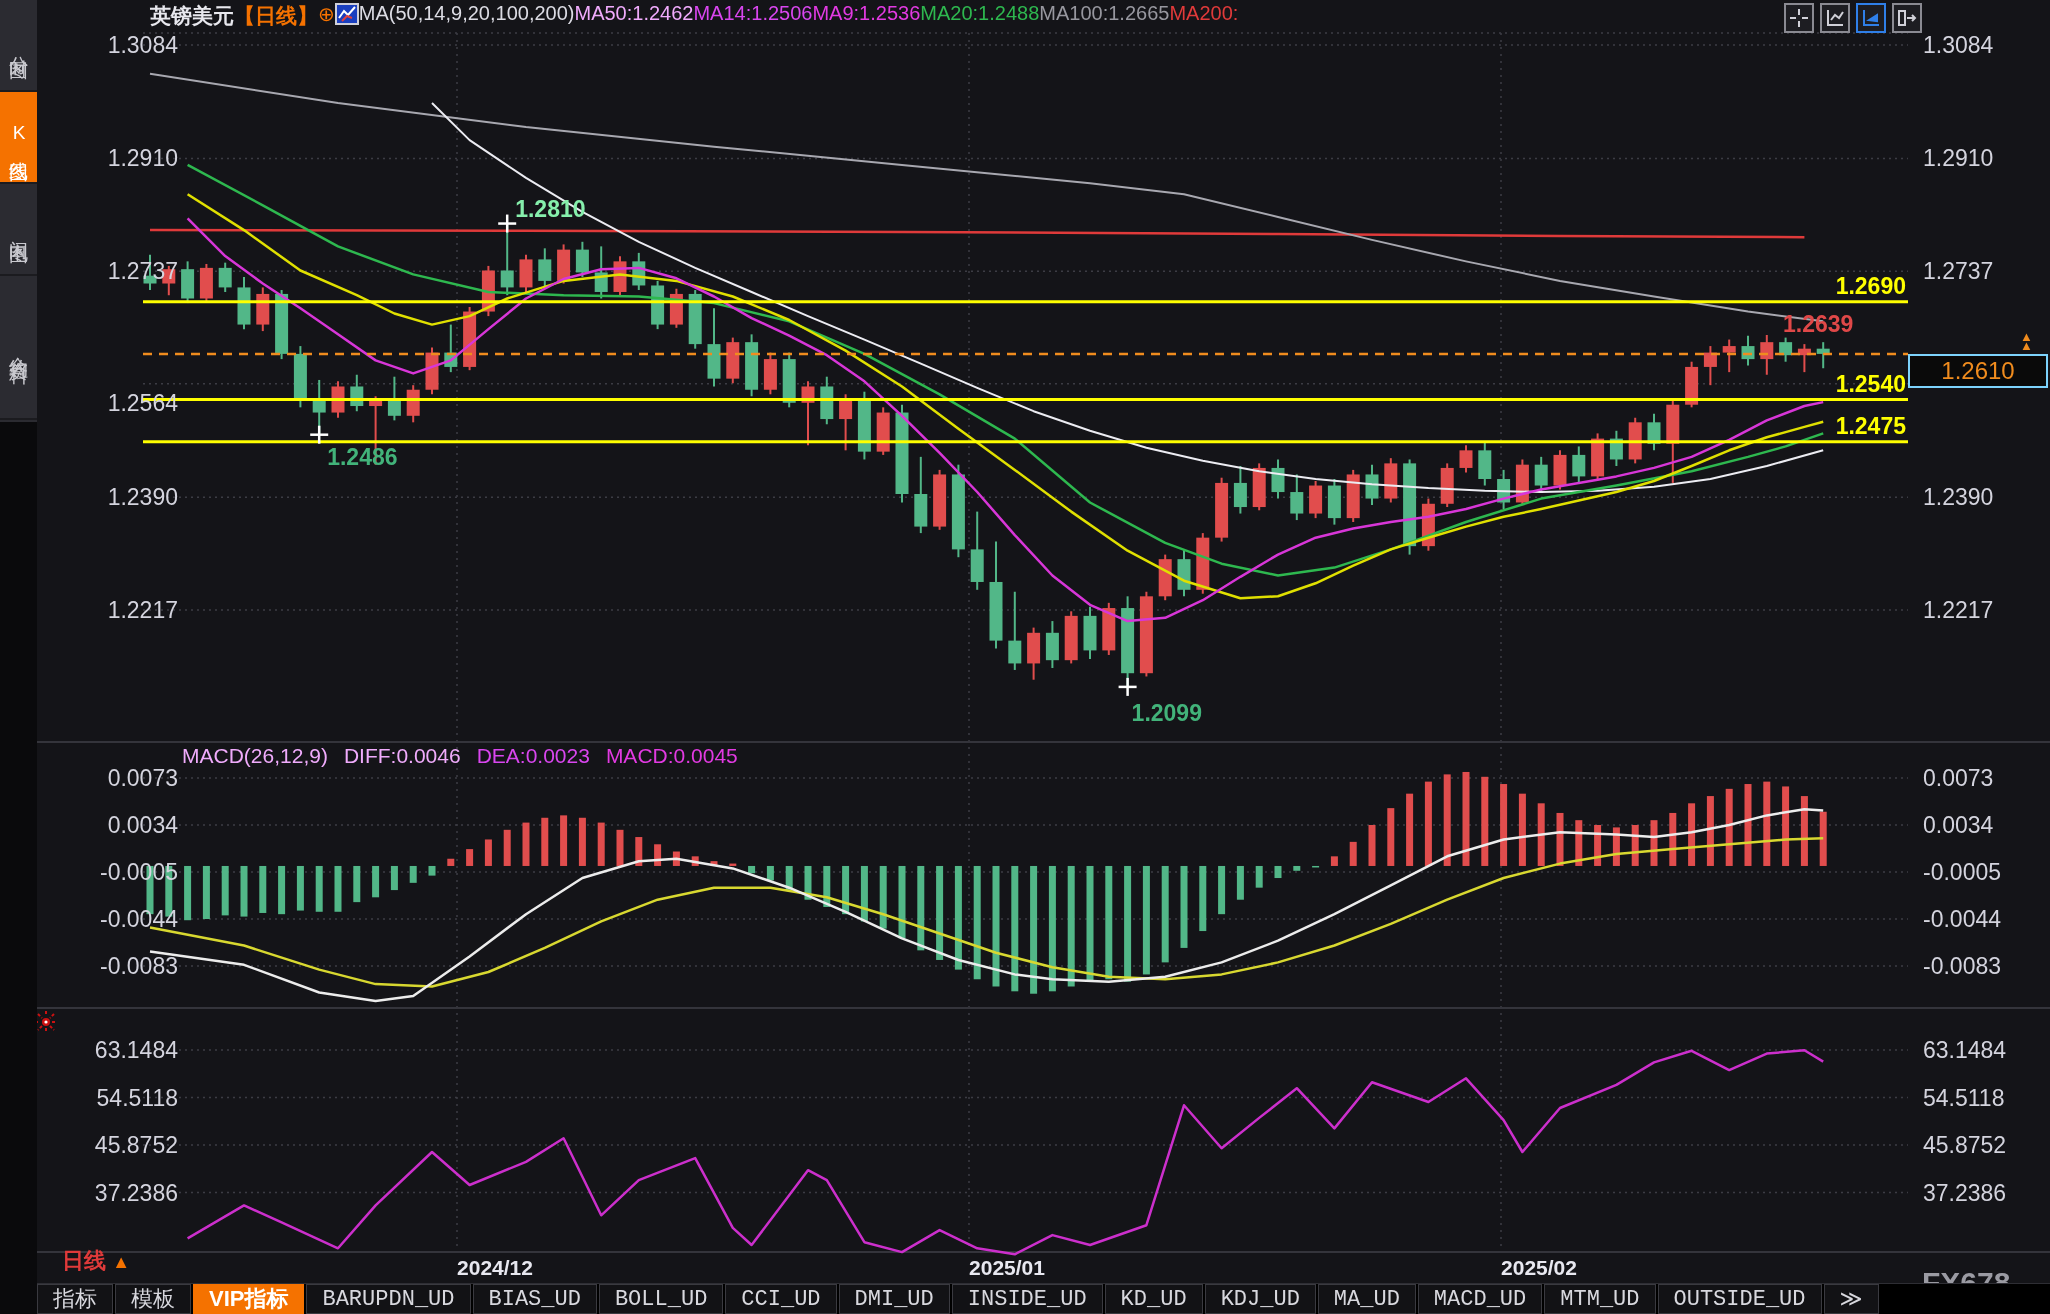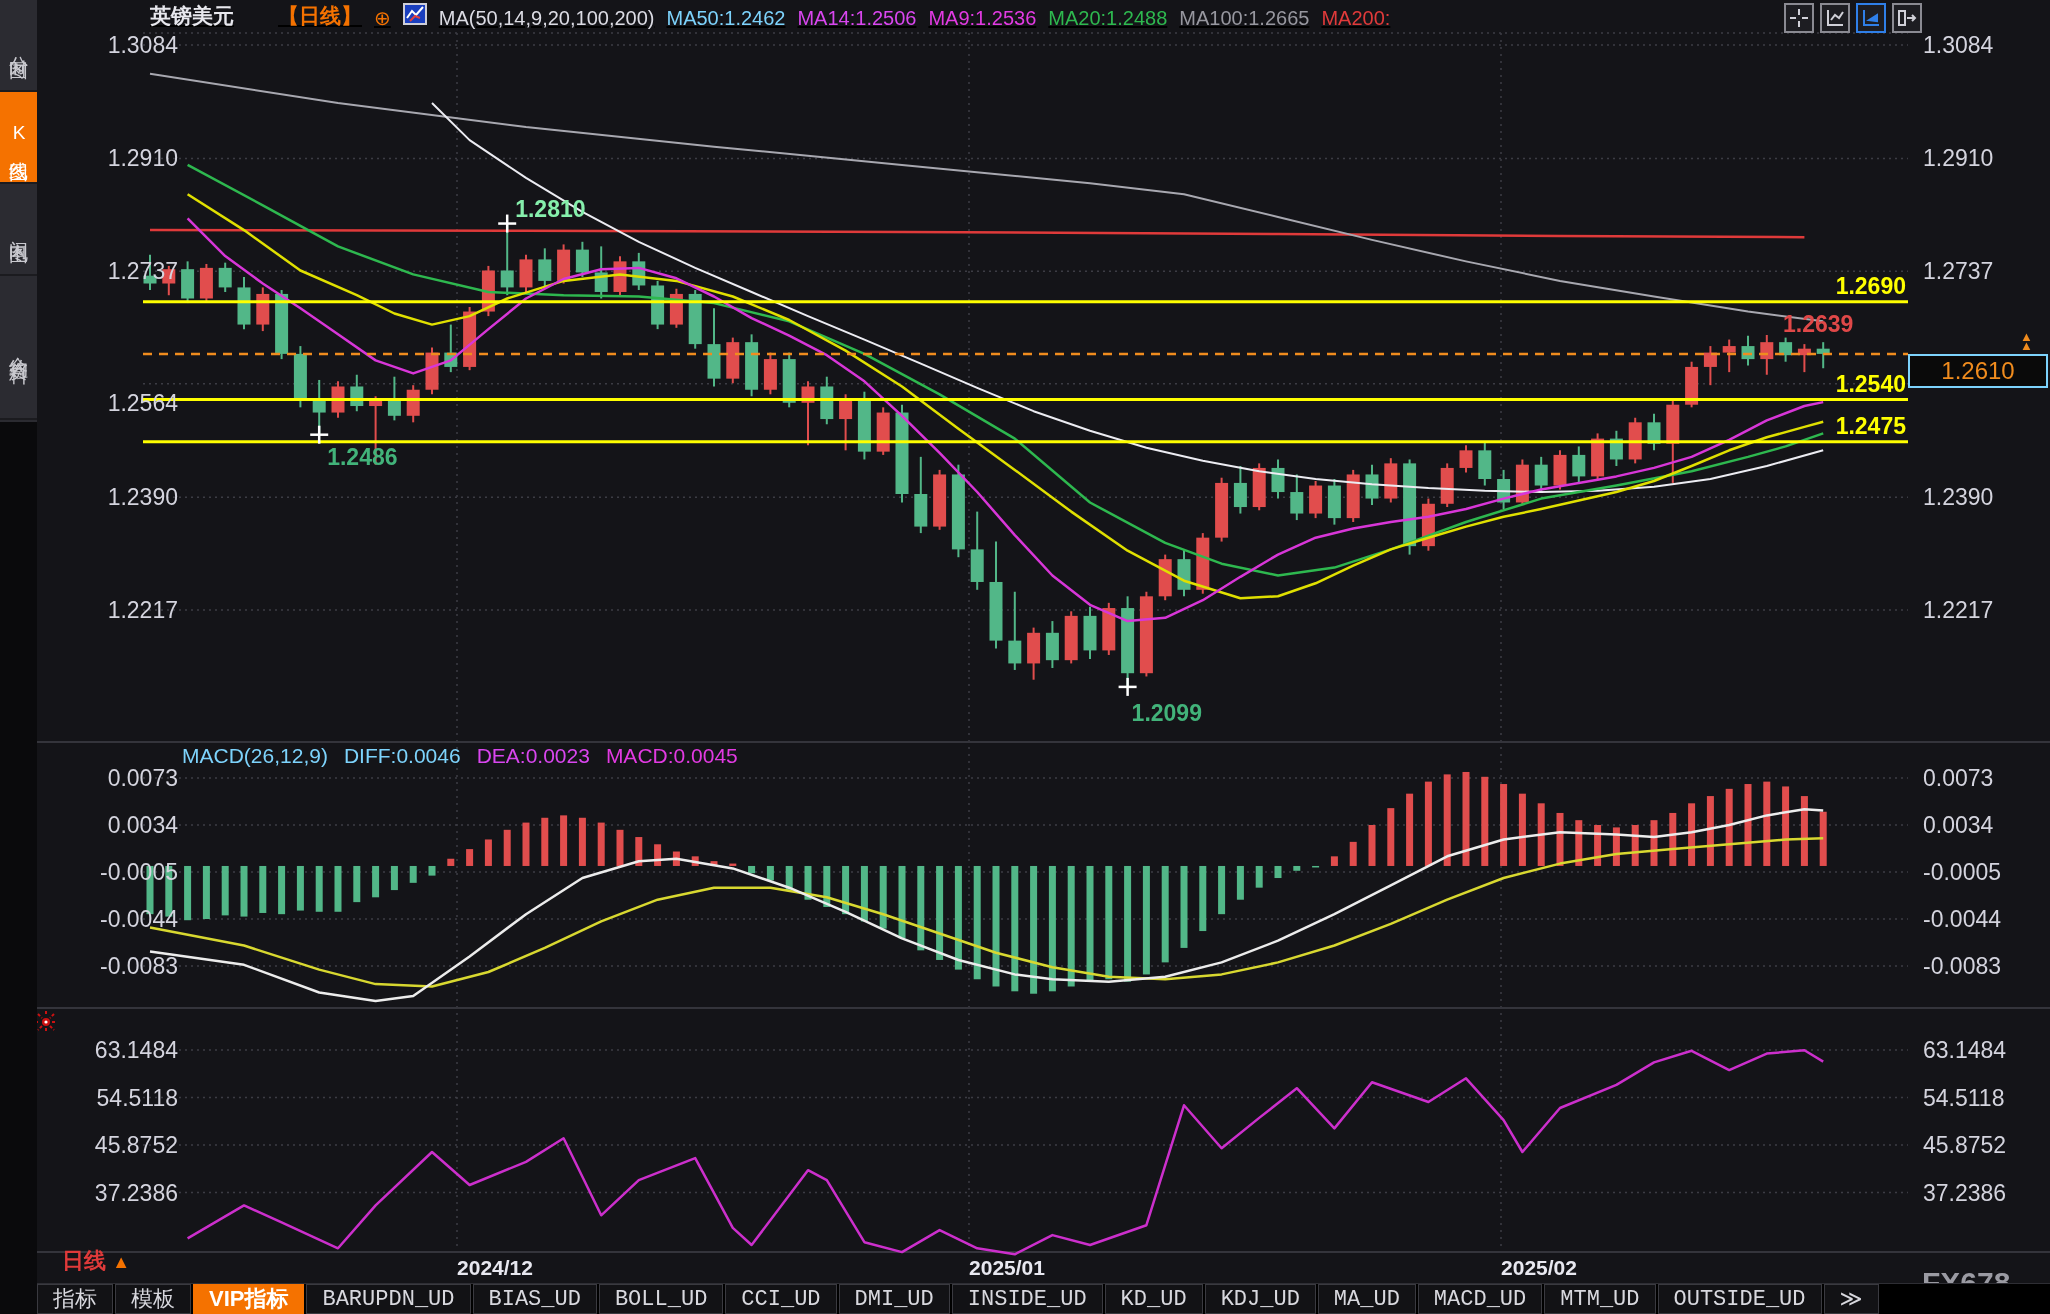--- a/index.html
+++ b/index.html
@@ -7,26 +7,26 @@
        font-family:"Liberation Sans","DejaVu Sans",sans-serif;}
   
   #sidebar{position:absolute;left:0;top:0;width:37px;height:422px;background:#2b2b31;z-index:30;}
   #sidebar-below{position:absolute;left:0;top:422px;width:37px;bottom:0;background:#0a0a0c;z-index:29;}
   .side-item{width:37px;display:flex;align-items:center;justify-content:center;
      writing-mode:vertical-rl;text-orientation:upright;color:#c9c9cf;font-size:19px;letter-spacing:3px;
      border-bottom:2px solid #1b1b1f;cursor:pointer;}
   .side-item.active{background:#f57200;color:#fff;}
   .h90{height:90px}.h140{height:142px}
   
-  #header{position:absolute;left:150px;top:2px;height:28px;display:flex;align-items:flex-end;gap:12px;z-index:20;white-space:nowrap;text-decoration:underline;}
+  #header{position:absolute;left:150px;top:2px;height:28px;display:flex;align-items:flex-start;z-index:20;white-space:nowrap;}
   .sym{color:#e8e8ee;font-size:21px;font-weight:bold;}
-  .period{color:#f57200;font-size:21px;font-weight:bold;margin-left:32px;}
+  .period{color:#f57200;font-size:21px;font-weight:bold;}
   .plus-ico{color:#f57200;font-size:20px;}
   .ma-group{color:#dcdce4;font-size:20px;}
-  .c-white{color:#7dd3fc}.c-yellow{color:#d946ef}.c-magenta{color:#e23ae2}
+  .c-white{color:#f0abfc}.c-yellow{color:#d946ef}.c-magenta{color:#e23ae2}
   .c-green{color:#2eb84f}.c-gray{color:#97979f}.c-red{color:#e03a3a}
   .ma-item{font-size:20px;}
   #toolbar{position:absolute;left:1784px;top:3px;display:flex;gap:6px;z-index:20;}
   .tool-btn{width:26px;height:26px;border:2px solid #8a8a92;background:#1d1d22;display:flex;align-items:center;justify-content:center;cursor:pointer;}
   .tool-btn.active{border-color:#2f7fe8;}
   
   #macd-header{position:absolute;left:182px;top:744px;font-size:21px;display:flex;gap:16px;z-index:20;white-space:nowrap;}
   #rsi-header{position:absolute;left:183px;top:1015px;font-size:21px;display:flex;gap:16px;z-index:20;white-space:nowrap;}
   
   #labels{position:absolute;inset:0;z-index:10;pointer-events:none;}

